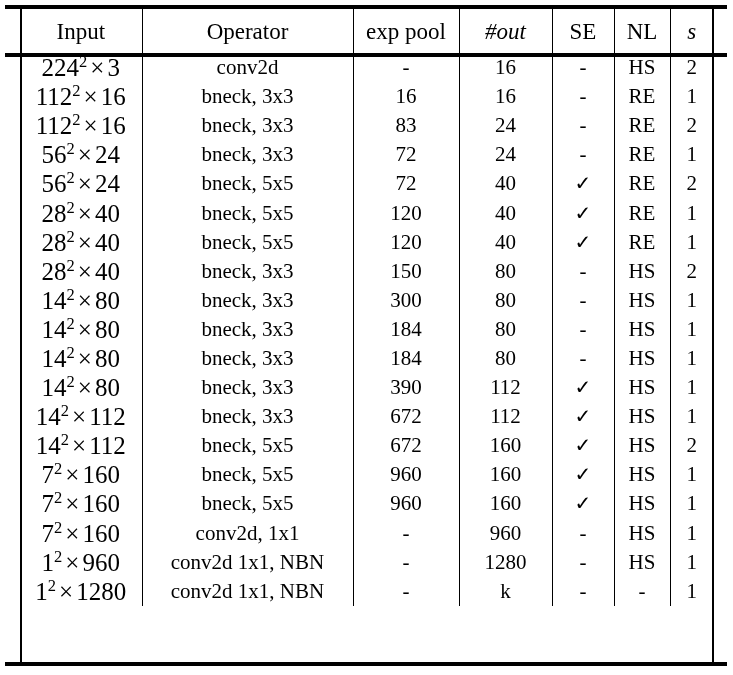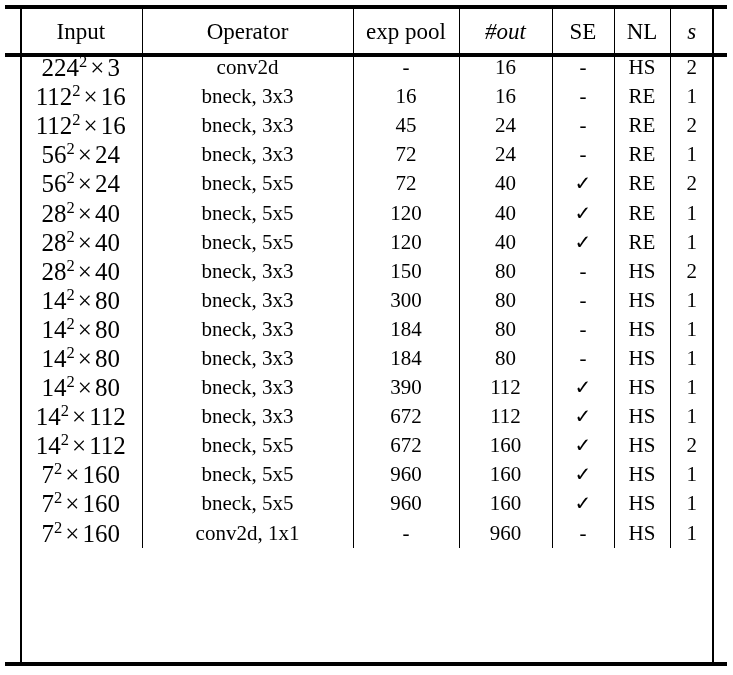--- a/index.html
+++ b/index.html
@@ -151,21 +151,21 @@
           <td><span>bneck, 3x3</span></td>
           <td><span>16</span></td>
           <td><span>16</span></td>
           <td><span class="dash">-</span></td>
           <td><span>RE</span></td>
           <td><span>1</span></td>
         </tr>
         <tr>
           <td><span class="mathcell">112<sup>2</sup><span class="times">×</span>16</span></td>
           <td><span>bneck, 3x3</span></td>
-          <td><span>45</span></td>
+          <td><span>83</span></td>
           <td><span>24</span></td>
           <td><span class="dash">-</span></td>
           <td><span>RE</span></td>
           <td><span>2</span></td>
         </tr>
         <tr>
           <td><span class="mathcell">56<sup>2</sup><span class="times">×</span>24</span></td>
           <td><span>bneck, 3x3</span></td>
           <td><span>72</span></td>
           <td><span>24</span></td>
@@ -283,16 +283,34 @@
         </tr>
         <tr>
           <td><span class="mathcell">7<sup>2</sup><span class="times">×</span>160</span></td>
           <td><span>conv2d, 1x1</span></td>
           <td><span class="dash">-</span></td>
           <td><span>960</span></td>
           <td><span class="dash">-</span></td>
           <td><span>HS</span></td>
           <td><span>1</span></td>
         </tr>
+        <tr>
+          <td><span class="mathcell">1<sup>2</sup><span class="times">×</span>960</span></td>
+          <td><span>conv2d 1x1, NBN</span></td>
+          <td><span class="dash">-</span></td>
+          <td><span>1280</span></td>
+          <td><span class="dash">-</span></td>
+          <td><span>HS</span></td>
+          <td><span>1</span></td>
+        </tr>
+        <tr>
+          <td><span class="mathcell">1<sup>2</sup><span class="times">×</span>1280</span></td>
+          <td><span>conv2d 1x1, NBN</span></td>
+          <td><span class="dash">-</span></td>
+          <td><span>k</span></td>
+          <td><span class="dash">-</span></td>
+          <td><span class="dash">-</span></td>
+          <td><span>1</span></td>
+        </tr>
       </tbody>
   </table>
 
 </div>
 
 </body></html>

